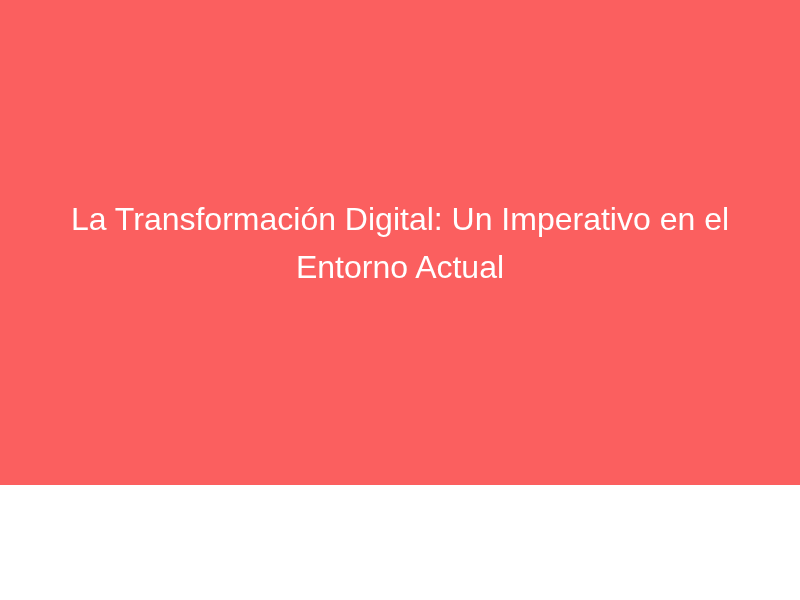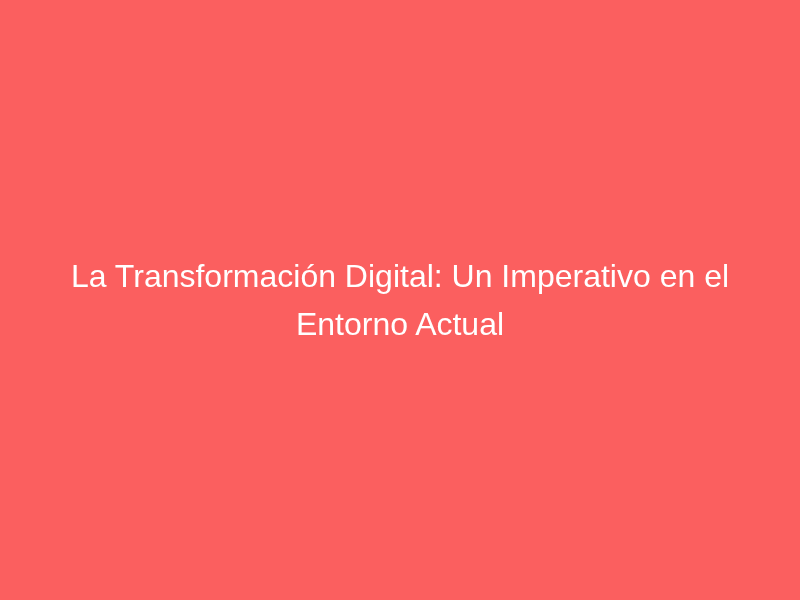--- a/index.html
+++ b/index.html
@@ -11,21 +11,21 @@
   body {
     width: 800px;
     height: 600px;
     overflow: hidden;
     font-family: "Liberation Sans", sans-serif;
   }
 
   #title-card {
     box-sizing: border-box;
     width: 800px;
-    height: 600px;
+    height: 485px;
     background-color: #fb5f5f;
     display: flex;
     align-items: center;
     justify-content: center;
     padding: 0 48px;
   }
 
   #title-card .headline {
     margin: 0;
     width: 704px;

